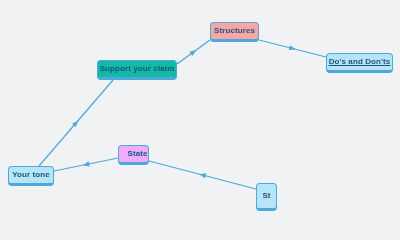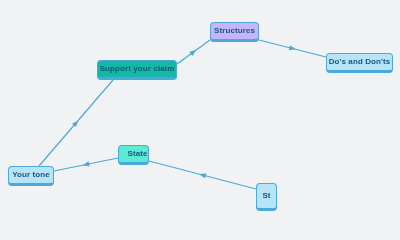--- a/index.html
+++ b/index.html
@@ -78,29 +78,29 @@
     </svg>
 
   <div class="node" id="node-your-tone" style="left: 8px; top: 166px; width: 46px; height: 20px; background: rgb(184, 228, 248); border-color: rgb(74, 169, 218); color: rgb(24, 86, 127); justify-content: center;">
     <span class="node-label">Your tone</span>
   </div>
 
   <div class="node" id="node-support-claim" style="left: 97px; top: 60px; width: 80px; height: 20px; background: #14b8a6; border-color: rgb(74, 169, 218); color: rgb(24, 86, 127);">
     <span class="node-label">Support your claim</span>
   </div>
 
-  <div class="node" id="node-structures" style="left: 210px; top: 22px; width: 49px; height: 20px; background: #c4b5fd; border-color: rgb(74, 169, 218); color: rgb(24, 86, 127);">
+  <div class="node" id="node-structures" style="left: 210px; top: 22px; width: 49px; height: 20px; background: #fca5a5; border-color: rgb(74, 169, 218); color: rgb(24, 86, 127);">
     <span class="node-label">Structures</span>
   </div>
 
-  <div class="node" id="node-dos-and-donts" style="left: 326px; top: 53px; width: 67px; height: 20px; background: rgb(184, 228, 248); border-color: rgb(74, 169, 218); color: rgb(24, 86, 127);">
+  <div class="node" id="node-dos-and-donts" style="left: 326px; top: 53px; width: 67px; height: 20px; background: rgb(184, 228, 248); border-color: rgb(74, 169, 218); color: rgb(24, 86, 127); text-decoration: underline;">
     <span class="node-label">Do's and Don'ts</span>
   </div>
 
-  <div class="node" id="node-state" style="left: 118px; top: 145px; width: 31px; height: 20px; background: #5eead4; border-color: rgb(74, 169, 218); color: rgb(24, 86, 127); padding-left: 8px;">
+  <div class="node" id="node-state" style="left: 118px; top: 145px; width: 31px; height: 20px; background: #f0abfc; border-color: rgb(74, 169, 218); color: rgb(24, 86, 127); padding-left: 8px;">
     <span class="node-label">State</span>
   </div>
 
   <div class="node" id="node-st" style="left: 256px; top: 183px; width: 21px; height: 28px; background: rgb(184, 228, 248); border-color: rgb(74, 169, 218); color: rgb(24, 86, 127);">
     <span class="node-label">St</span>
   </div>
 
 </div>
 
 </body></html>

